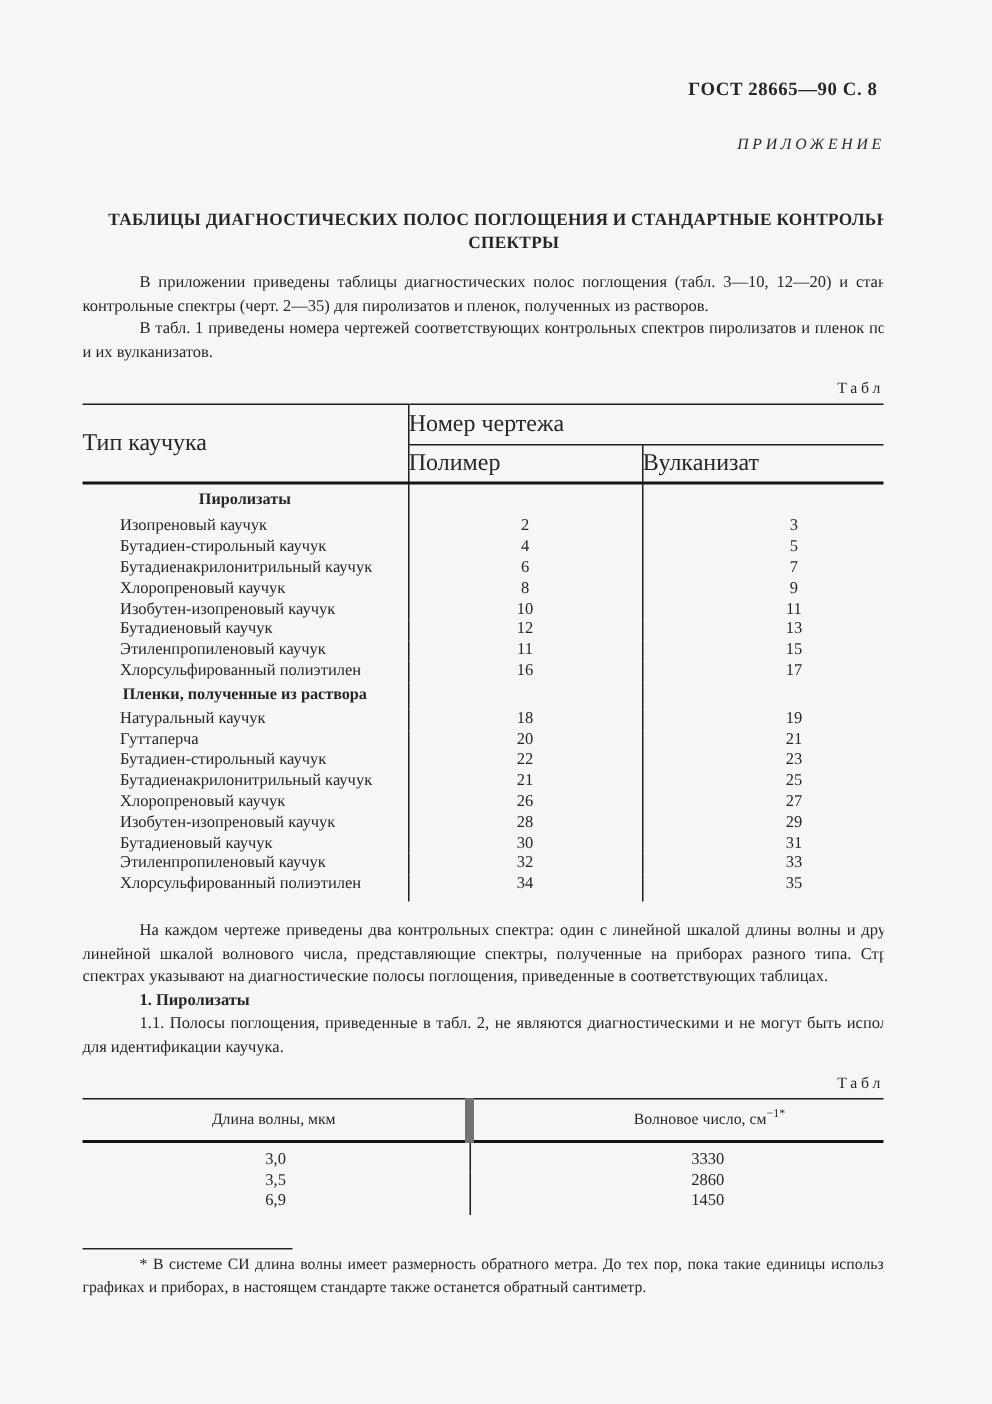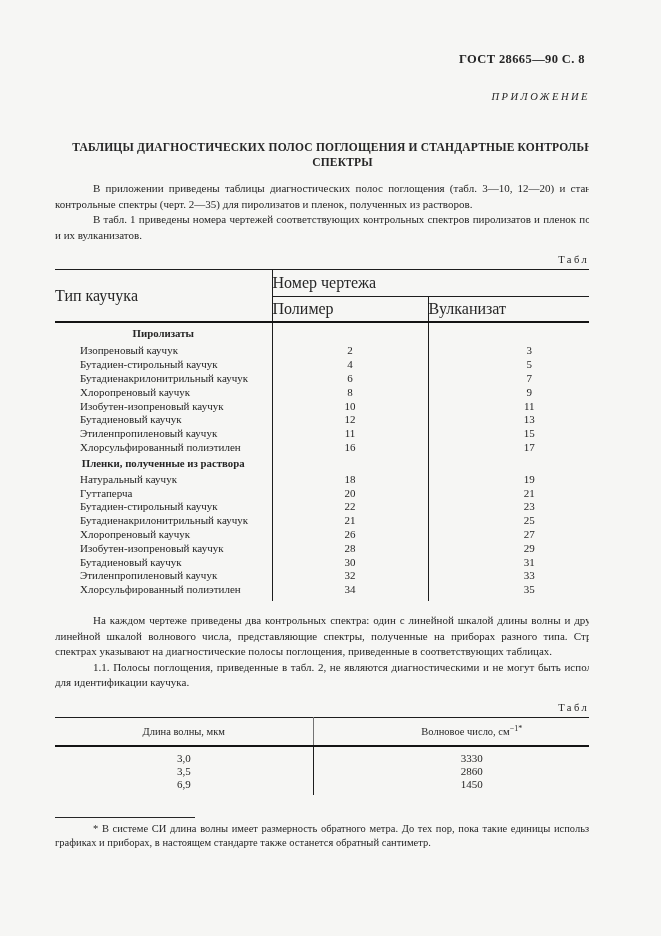--- a/index.html
+++ b/index.html
@@ -83,21 +83,21 @@
   .t1 tr.sec-row-first td{padding-top:4px;height:17px;}
   .t1 tr.sec-row td{padding-top:2px;height:16px;}
   .t1 tr.last-row td{padding-bottom:4px;}
 
   
   .t2{border-top:1.5px solid #1d1d1d;}
   .t2 thead{border-bottom:2.5px solid #141414;}
   .t2 .col-w{width:258px;}
   .t2 .col-n{width:317px;}
   .t2 th{font-size:10.5px;text-align:center;height:27px;vertical-align:middle;}
-  .t2 .th-wavenumber{border-left:1px solid #737373;}
+  .t2 .th-wavenumber{border-left:6px solid #737373;}
   .t2 td{font-size:11px;line-height:13.2px;text-align:center;vertical-align:top;}
   .t2 td.num{border-left:1px solid #1d1d1d;text-align:center;}
   .t2 tr.first td{padding-top:5px;}
   .t2 tr.last td{padding-bottom:3px;}
   sup{font-size:8px;vertical-align:super;line-height:0;}
 
   .fn-rule{
     margin-top:22px;
     width:140px;height:0;
     border-top:1px solid #262626;
@@ -235,20 +235,21 @@
         </tr>
         <tr class="last-row">
           <td class="name">Хлорсульфированный полиэтилен</td>
           <td class="num">34</td>
           <td class="num">35</td>
         </tr>
       </tbody>
     </table>
 
     <p class="para first">На каждом чертеже приведены два контрольных спектра: один с линейной шкалой длины волны и другой — с линейной шкалой волнового числа, представляющие спектры, полученные на приборах разного типа. Стрелки на спектрах указывают на диагностические полосы поглощения, приведенные в соответствующих таблицах.</p>
+    <p class="bold-heading">1. Пиролизаты</p>
     <p class="para">1.1. Полосы поглощения, приведенные в табл. 2, не являются диагностическими и не могут быть использованы для идентификации каучука.</p>
 
     <div class="tcaption"><span>Таблица</span><span class="tnum">2</span></div>
 
     <table class="t2">
       <colgroup>
           <col class="col-w">
           <col class="col-n">
         </colgroup>
       <thead>

